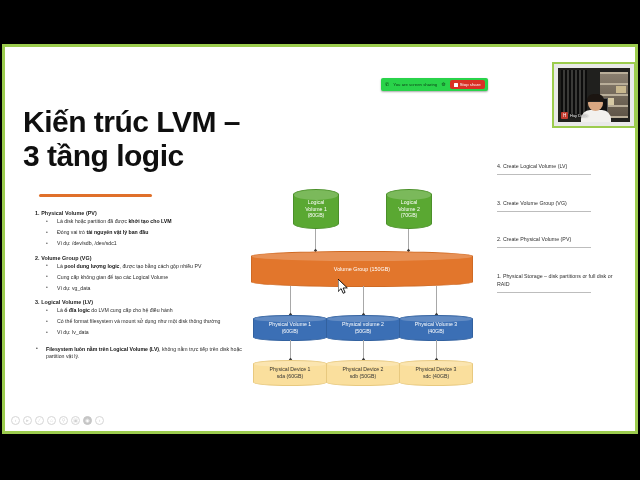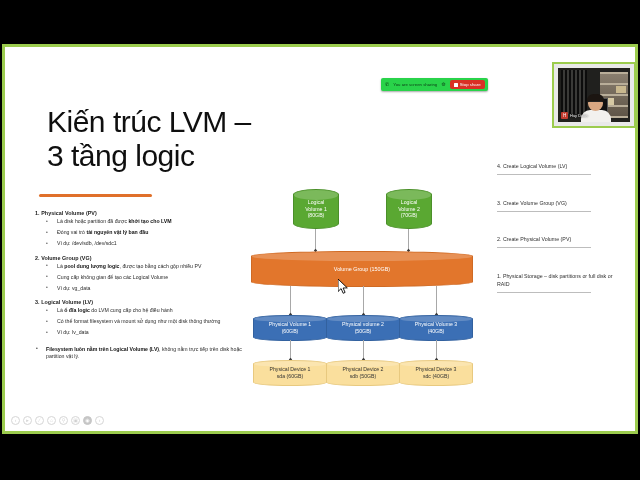--- a/index.html
+++ b/index.html
@@ -19,22 +19,22 @@
     background: #ffffff;
   }
   #slide {
     position: absolute; inset: 0;
     background: #ffffff;
     overflow: hidden;
   }
 
   
   #title {
-    position: absolute; left: 42px; top: 58px;
-    font-size: 30px; font-weight: normal; color: #0f0f0f;
+    position: absolute; left: 18px; top: 58px;
+    font-size: 30px; font-weight: bold; color: #0f0f0f;
     line-height: 1.12; letter-spacing: -0.5px;
     white-space: pre-line;
   }
   #title-rule {
     position: absolute; left: 34px; top: 147px;
     width: 113px; height: 3px;
     background: #e0702a; border-radius: 2px;
   }
 
   

